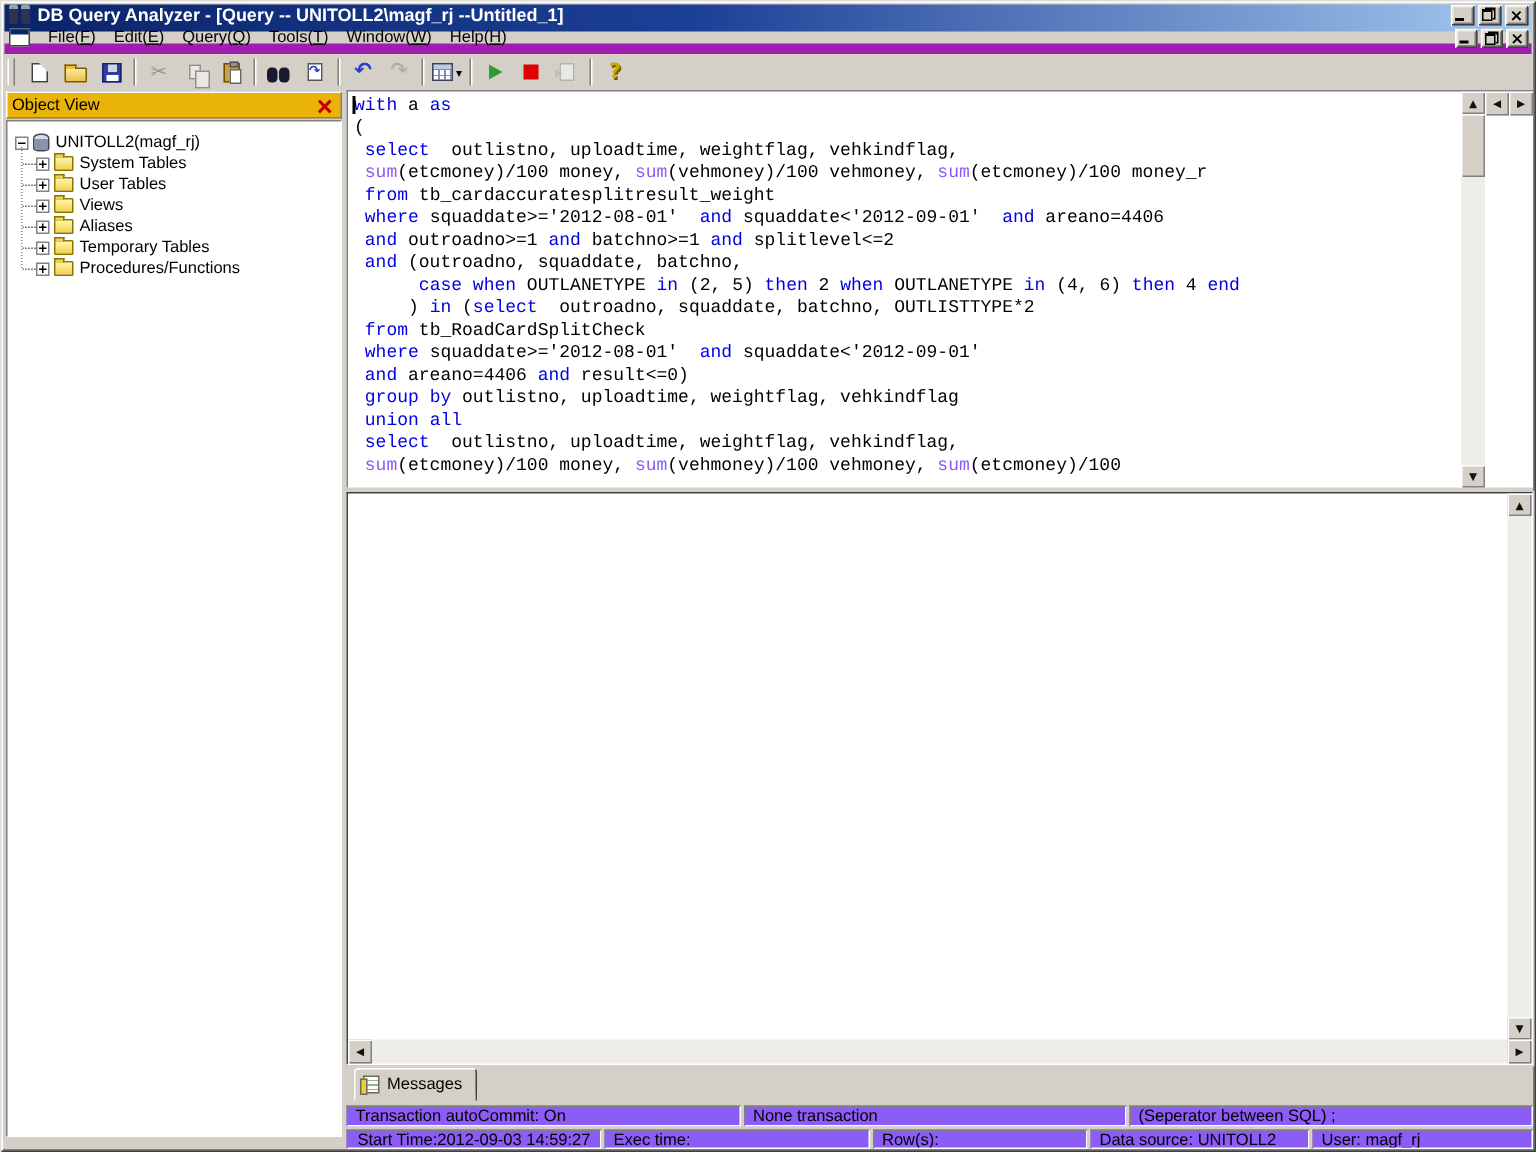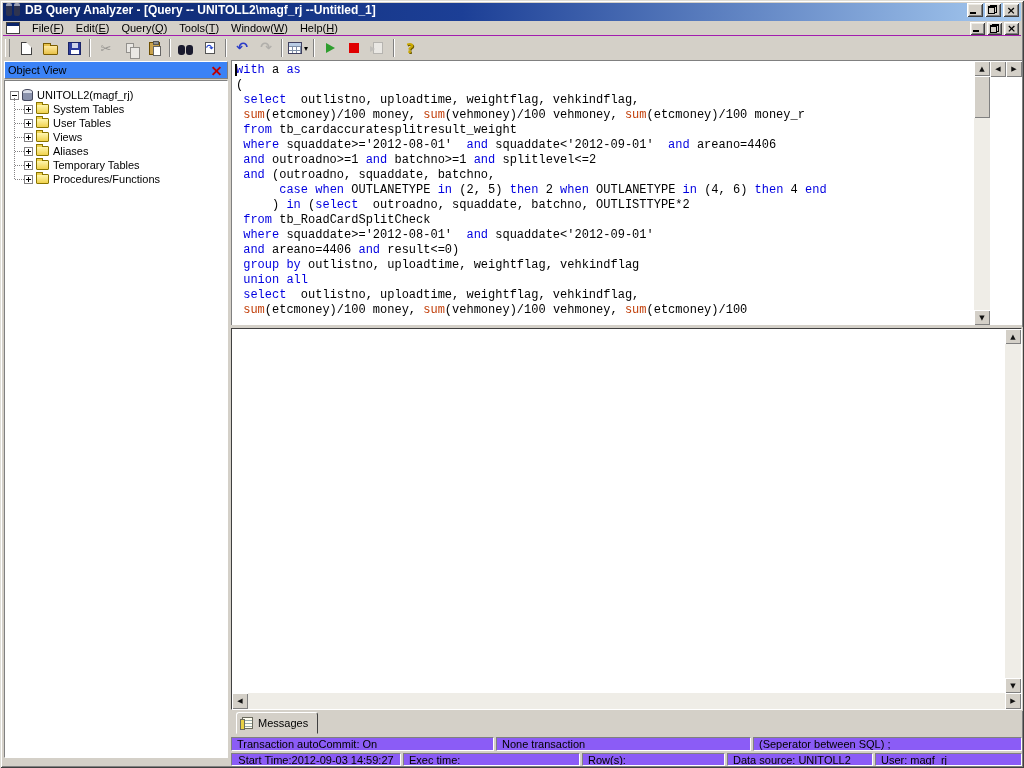--- a/index.html
+++ b/index.html
@@ -22,21 +22,21 @@
     display:inline-flex;align-items:center;justify-content:center;
     box-shadow:inset 1px 1px 0 #fff,inset -1px -1px 0 #404040,inset 2px 2px 0 #ECEAE3,inset -2px -2px 0 #808080;}
   .g-min{position:absolute;left:3px;bottom:3px;width:6px;height:2px;background:#000}
   .g-rest{position:absolute;left:3px;top:2px;width:9px;height:9px}
   .g-rest::before{content:"";position:absolute;right:0;top:0;width:5px;height:5px;border:1px solid #000;border-top-width:2px;background:#D4D0C8}
   .g-rest::after{content:"";position:absolute;left:0;bottom:0;width:5px;height:5px;border:1px solid #000;border-top-width:2px;background:#D4D0C8}
   .g-close{font-size:11px;font-weight:bold;color:#000;line-height:1}
 
   
   .menubar{position:absolute;left:3px;top:21px;width:1018px;height:15px;box-sizing:border-box;
-    display:flex;align-items:center;font-size:11px;padding:0 2px;border-bottom:1px solid #a21caf}
+    display:flex;align-items:center;font-size:11px;padding:0 2px;border-bottom:7px solid #a21caf}
   .mdi-icon{width:14px;height:12px;border:1px solid #404040;background:#fff;margin:0 6px 0 1px;position:relative;flex:none;box-sizing:border-box}
   .mdi-icon::before{content:"";position:absolute;left:0;right:0;top:0;height:3px;background:#0A246A}
   .menu-item{padding:1px 6px;color:#000;white-space:nowrap}
   .mdi-btns{margin-left:auto;display:flex}
   .mdi-btns .wbtn{width:15px;height:13px}
 
   
   .toolbar{position:absolute;left:3px;top:37px;width:1018px;height:22px;box-sizing:border-box;
     display:flex;align-items:center;padding-left:2px}
   .tgrip{width:3px;height:18px;border-left:1px solid #fff;border-right:1px solid #808080;margin-right:4px;flex:none}
@@ -71,21 +71,21 @@
       repeating-linear-gradient(90deg,transparent 0 3px,#8090a8 3px 4px),
       repeating-linear-gradient(transparent 0 3px,#8090a8 3px 4px),#fff}
   .ic-run{width:0;height:0;border-left:9px solid #2e9e2e;border-top:5px solid transparent;border-bottom:5px solid transparent}
   .ic-stop{width:10px;height:10px;background:#e00000}
   .ic-runfile{width:10px;height:12px;background:#fff;border:1px solid #9a998e}
   .ic-runfile::before{content:"";position:absolute;left:-4px;top:3px;border-left:5px solid #c8b400;border-top:3px solid transparent;border-bottom:3px solid transparent}
   .ic-help{font-size:14px;font-weight:bold;color:#caa800;text-shadow:1px 1px 0 #6e5c00}
 
   
   .objectview{position:absolute;left:4px;top:61px;width:224px;height:697px;display:flex;flex-direction:column}
-  .ov-header{height:18px;flex:none;display:flex;align-items:center;background:#3b82f6;box-sizing:border-box;
+  .ov-header{height:18px;flex:none;display:flex;align-items:center;background:#eab308;box-sizing:border-box;
     border:1px solid;border-color:#fff #808080 #808080 #fff;padding:0 3px;font-size:11px}
   .ov-title{flex:1}
   .ov-close{width:16px;height:14px;display:flex;align-items:center;justify-content:center}
   .xmark{position:relative;width:11px;height:11px}
   .xmark::before,.xmark::after{content:"";position:absolute;left:0;top:5px;width:11px;height:2px;background:#c00000}
   .xmark::before{transform:rotate(45deg)}.xmark::after{transform:rotate(-45deg)}
   .ov-body{flex:1;background:#fff;border:1px solid;border-color:#808080 #fff #fff #808080;margin-top:1px;
     padding:7px 2px 2px 5px;font-size:11px;overflow:hidden;box-sizing:border-box}
   .trow{display:flex;align-items:center;height:14px;white-space:nowrap}
   .expbox{flex:none;width:9px;height:9px;border:1px solid #848284;background:#fff;position:relative;margin-right:3px;box-sizing:border-box}
@@ -106,21 +106,21 @@
   .vsplit{position:absolute;left:228px;top:61px;width:3px;height:697px}
   .hsplit{position:absolute;left:231px;top:325px;width:791px;height:3px}
 
   
   .editor{position:absolute;left:231px;top:60px;width:791px;height:265px;background:#fff;box-sizing:border-box;
     border-left:1px solid #808080;border-top:1px solid #808080;display:flex;flex-direction:row}
   .ed-row{flex:1;display:flex;min-height:0}
   .ed-content{flex:1;position:relative;overflow:hidden;padding:2px 0 0 4px;
     font-family:"Liberation Mono","DejaVu Sans Mono",monospace;font-size:12px;line-height:15px}
   .sql-line{white-space:pre;height:15px}
-  .tk-k{color:#0000E0}.tk-f{color:#c2410c}.tk-p{color:#000}
+  .tk-k{color:#0000E0}.tk-f{color:#8b5cf6}.tk-p{color:#000}
   .caret{position:absolute;left:3px;top:3px;width:2px;height:12px;background:#000}
   .vscroll{width:16px;flex:none;display:flex;flex-direction:column;background:#EFEDE7}
   .sbtn{width:16px;height:15px;flex:none;background:#D4D0C8;display:inline-flex;align-items:center;justify-content:center;
     font-size:7px;color:#111;font-family:"DejaVu Sans",sans-serif;
     box-shadow:inset 1px 1px 0 #fff,inset -1px -1px 0 #808080}
   .vthumb{height:42px;flex:none;background:#D4D0C8;box-shadow:inset 1px 1px 0 #fff,inset -1px -1px 0 #808080}
   .vfill{flex:1}
   .hscroll{height:16px;flex:none;display:flex;background:#EFEDE7}
   .hscroll .sbtn{height:16px}
   .hthumb{flex:1;background:#D4D0C8;box-shadow:inset 1px 1px 0 #fff,inset -1px -1px 0 #808080}

